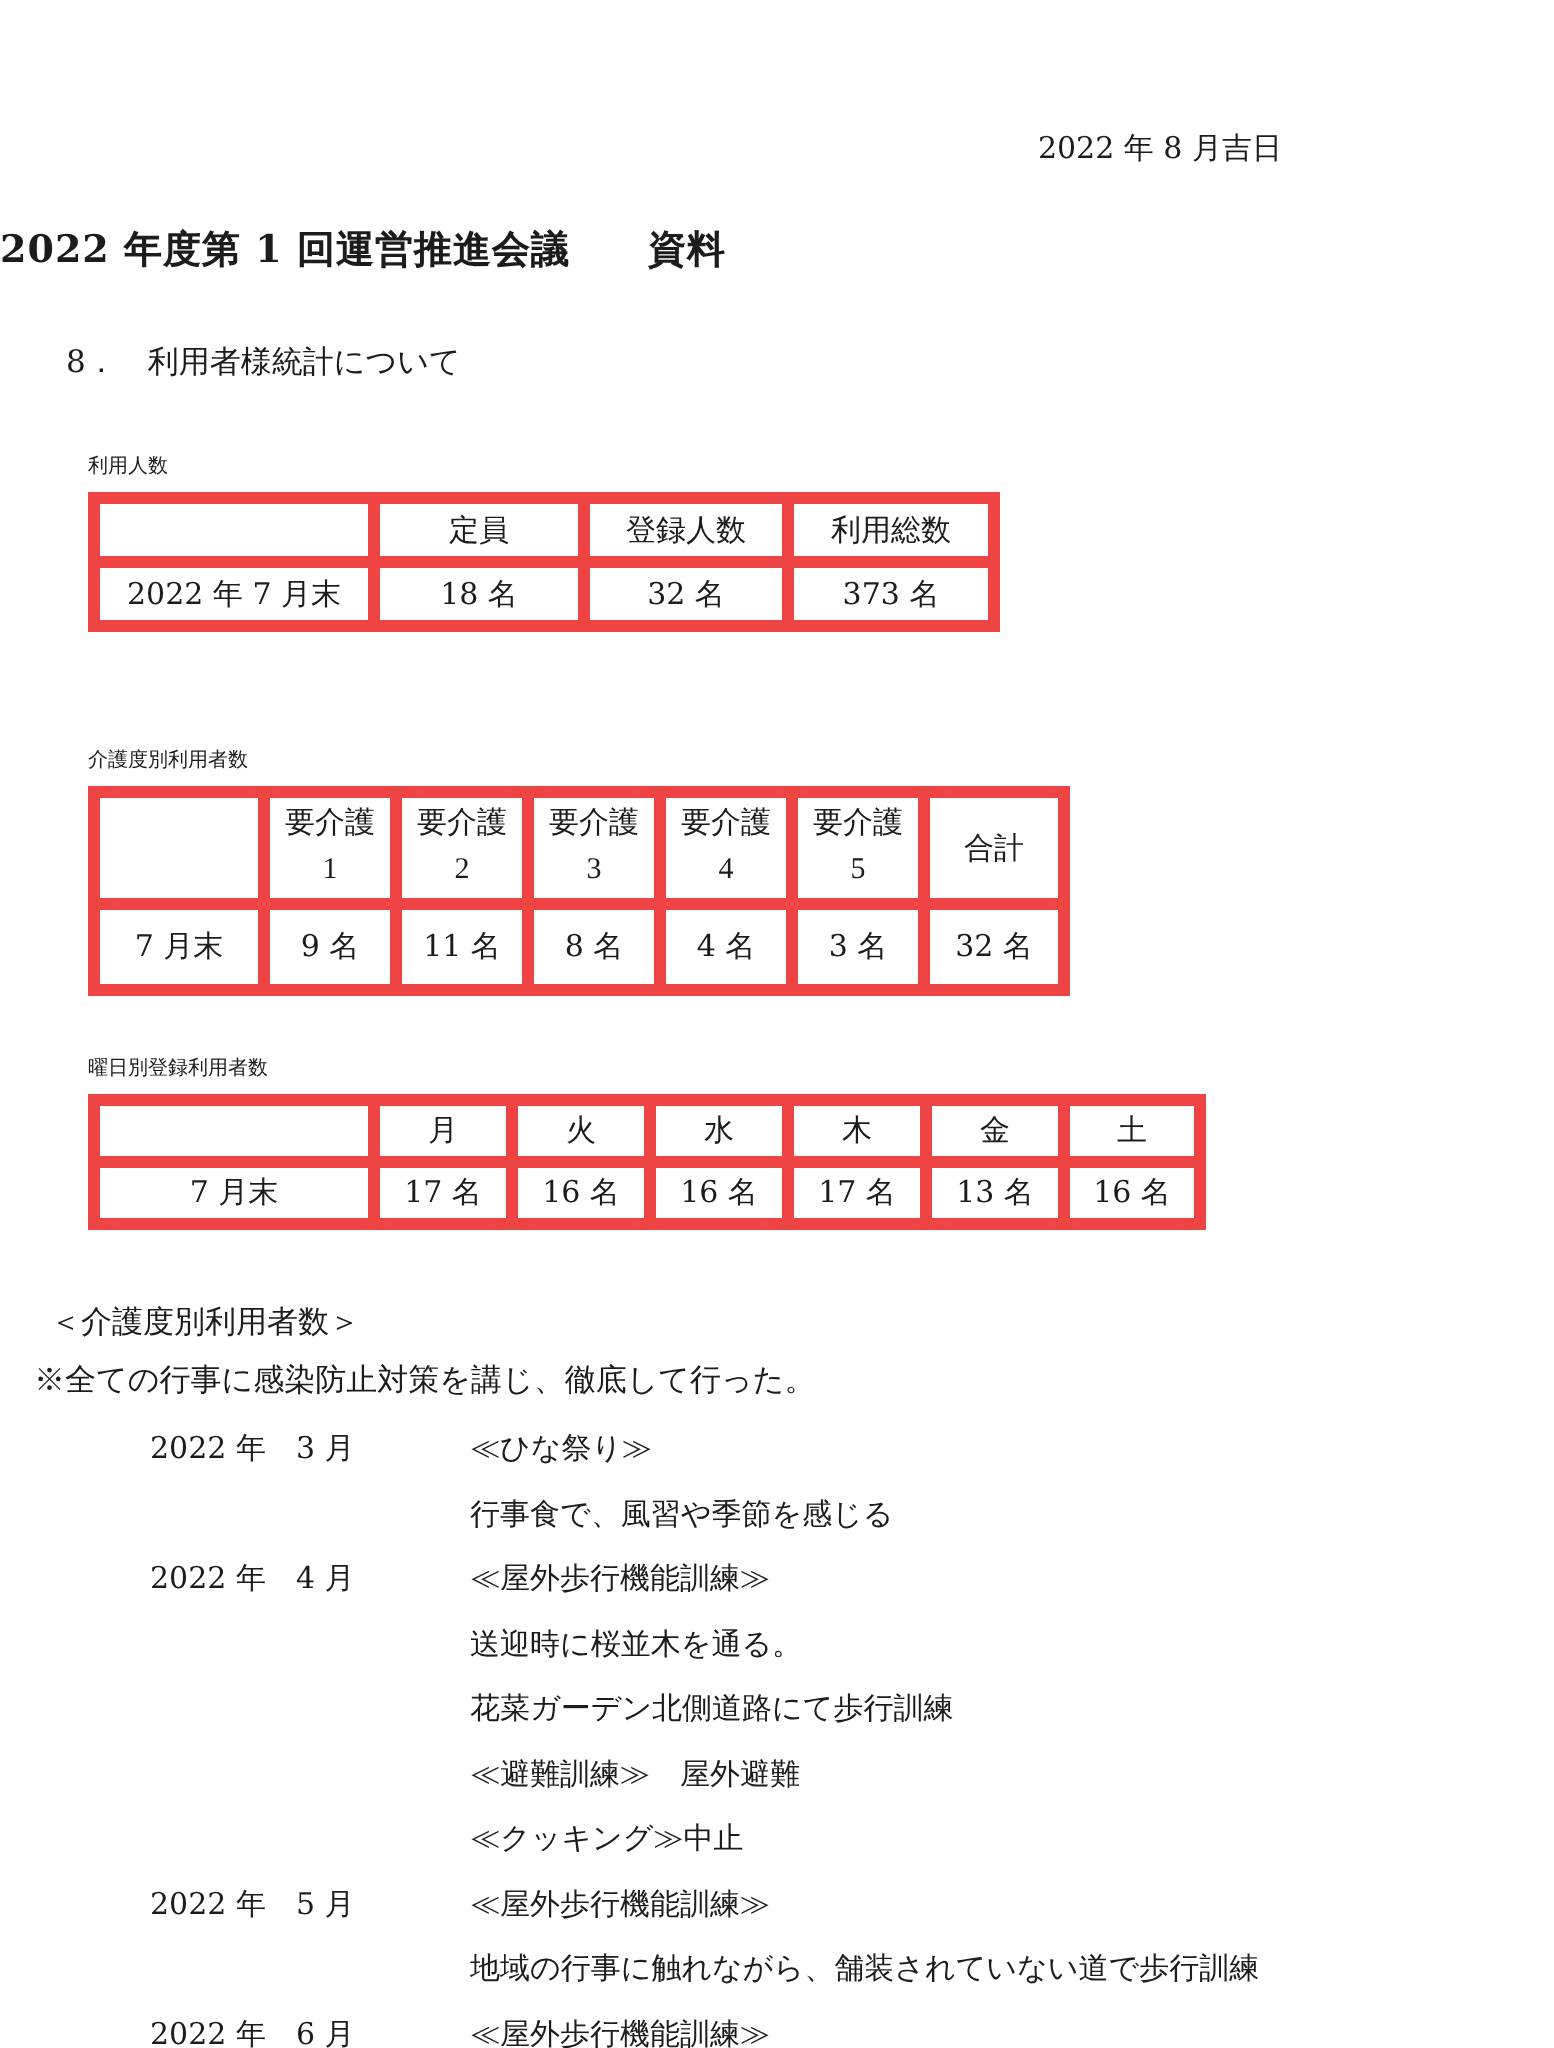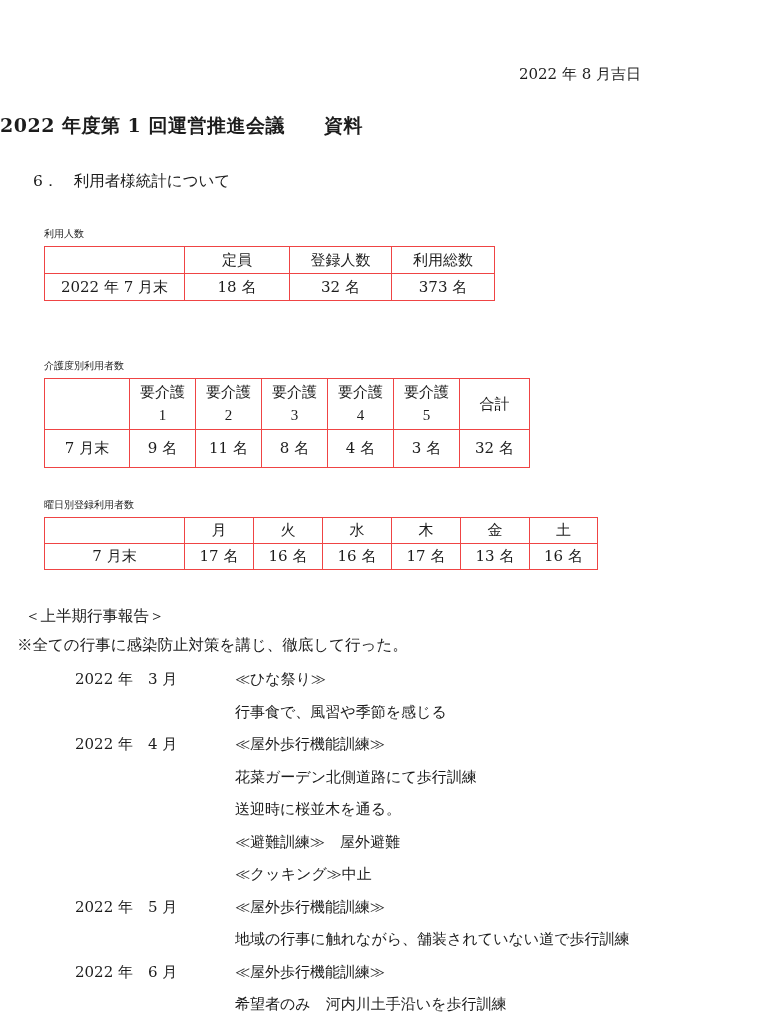--- a/index.html
+++ b/index.html
@@ -41,21 +41,21 @@
   .lbl-usage   { margin-top: 31px; }
   .lbl-care    { margin-top: 54px; }
   .lbl-weekday { margin-top: 26px; }
   table {
     border-collapse: collapse;
     margin-left: 44px;
     margin-top: 2px;
     table-layout: fixed;
   }
   td, th {
-    border: 1px solid #ef4444;
+    border: 6px solid #ef4444;
     text-align: center;
     vertical-align: middle;
     font-size: 15px;
     font-weight: normal;
     padding: 0;
   }
   .t-usage td { height: 26px; }
   .t-care .hdr-cell { padding: 2px 0; line-height: 23px; }
   .t-care .hdr-top, .t-care .hdr-num { display: block; font-family: Liberation Serif, serif; }
   .t-care .data-row td { height: 37px; }
@@ -83,21 +83,21 @@
 </style>
 </head>
 <body>
 
 <div class="page">
 
   <div class="date-line">2022 年 8 月吉日</div>
 
   <div class="doc-title">2022 年度第 1 回運営推進会議　　資料</div>
 
-  <div class="section-heading">6．　利用者様統計について</div>
+  <div class="section-heading">8．　利用者様統計について</div>
 
   <div class="table-label lbl-usage">利用人数</div>
   <table class="t-usage">
     <colgroup>
         <col style="width:140px">
         <col style="width:105px">
         <col style="width:102px">
         <col style="width:103px">
       </colgroup>
     <tbody>
@@ -190,39 +190,39 @@
       <td>17 名</td>
       <td>16 名</td>
       <td>16 名</td>
       <td>17 名</td>
       <td>13 名</td>
       <td>16 名</td>
     </tr>
   </tbody>
     </table>
 
-  <div class="events-heading">＜上半期行事報告＞</div>
+  <div class="events-heading">＜介護度別利用者数＞</div>
   <div class="events-note">※全ての行事に感染防止対策を講じ、徹底して行った。</div>
 
   <div class="events">
 
     <div class="event">
       <div class="event-date">2022 年　3 月</div>
       <div class="event-lines">
         <div class="event-line">≪ひな祭り≫</div>
         <div class="event-line">行事食で、風習や季節を感じる</div>
       </div>
     </div>
 
     <div class="event">
       <div class="event-date">2022 年　4 月</div>
       <div class="event-lines">
         <div class="event-line">≪屋外歩行機能訓練≫</div>
+        <div class="event-line">送迎時に桜並木を通る。</div>
         <div class="event-line">花菜ガーデン北側道路にて歩行訓練</div>
-        <div class="event-line">送迎時に桜並木を通る。</div>
         <div class="event-line">≪避難訓練≫　屋外避難</div>
         <div class="event-line">≪クッキング≫中止</div>
       </div>
     </div>
 
     <div class="event">
       <div class="event-date">2022 年　5 月</div>
       <div class="event-lines">
         <div class="event-line">≪屋外歩行機能訓練≫</div>
         <div class="event-line">地域の行事に触れながら、舗装されていない道で歩行訓練</div>

